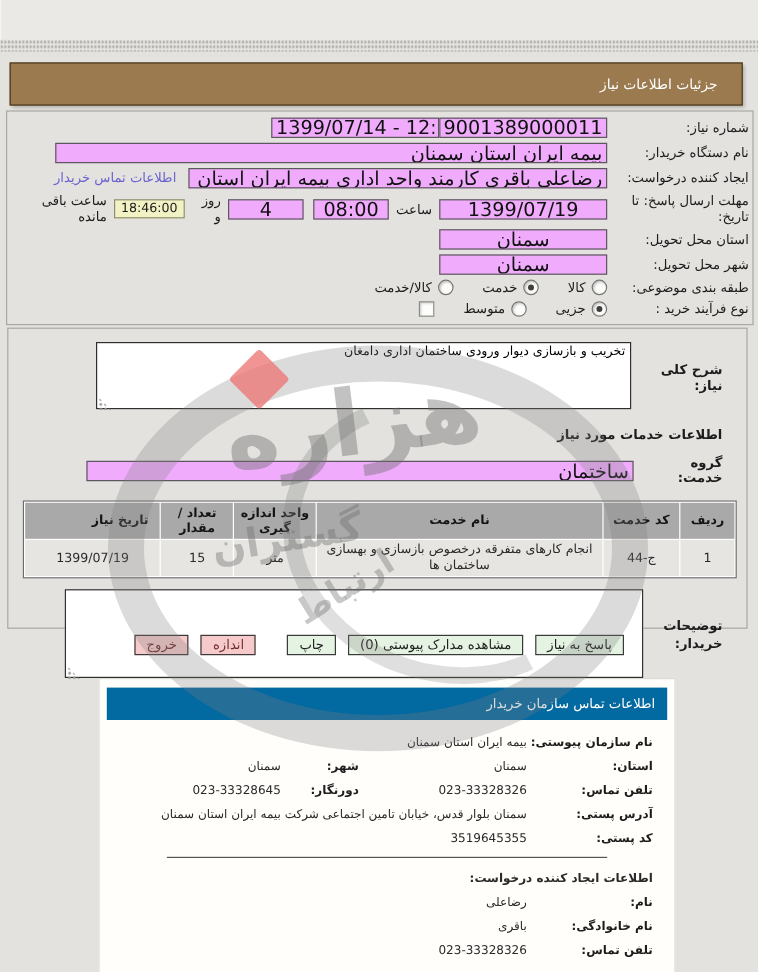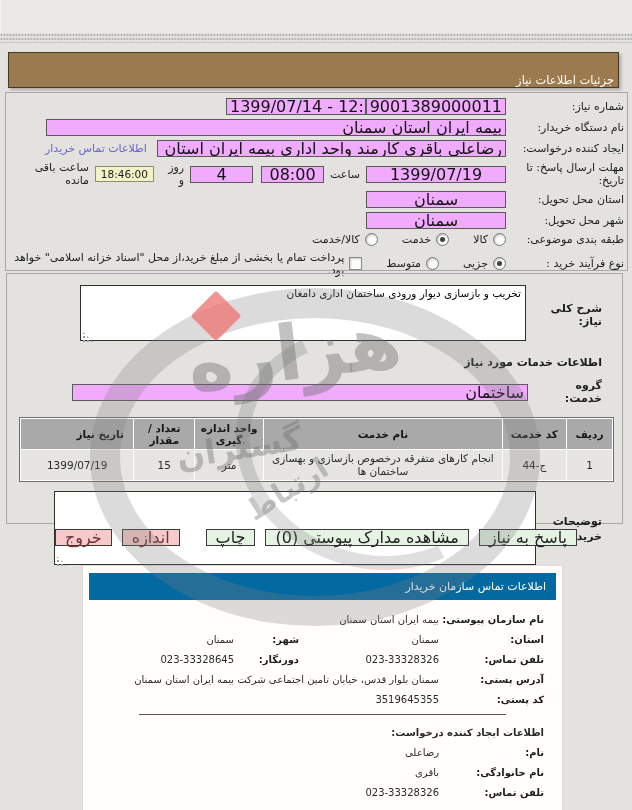--- a/index.html
+++ b/index.html
@@ -6,21 +6,21 @@
   body{background:#cfcfcc;}
   .page{position:relative;width:632px;height:810px;overflow:hidden;margin:0 auto;
         background:#e3e2df;direction:rtl;
         font-family:"DejaVu Sans","Liberation Sans",sans-serif;font-size:11px;color:#1c1c1c;}
   .top-strip{position:absolute;top:0;left:0;right:0;height:33px;background:#eae9e6;border-left:1px solid #f5f5f3;}
   .dotted-band{position:absolute;top:33px;left:0;right:0;height:10px;
         background-image:radial-gradient(circle,#b3b3b0 1px,rgba(0,0,0,0) 1.2px);
         background-size:3px 4px;}
   .title-bar{position:absolute;top:52px;right:13px;left:8px;height:34px;background:#9a7a4e;
         border:1px solid #4a3a20;box-shadow:2px 2px 3px rgba(0,0,0,.25);
-        color:#fff;display:flex;align-items:flex-end;padding:0 4px;font-size:11.5px;}
+        color:#fff;display:flex;align-items:center;padding:0 20px;font-size:11.5px;}
   
   .fs1{position:absolute;top:92px;right:4px;left:5px;height:179px;border:1px solid #a9a8a4;
        padding:5px 3px 0;box-sizing:border-box;}
   .row{display:flex;align-items:center;margin:0 0 4px;}
   .lbl{width:112px;flex:0 0 112px;padding-left:6px;line-height:1.2;}
   .inp{height:15px;border:1px solid #5a5a5a;background:#f0abfc;font:inherit;font-size:16px;
        padding:0 3px;color:#111;box-sizing:content-box;}
   .ctr{text-align:center;}
   .ltr{direction:ltr;}
   .w132{width:132px;} .w452{width:452px;} .w368{width:368px;} .w55{width:55px;}
@@ -53,21 +53,21 @@
   .grp-lbl{width:66px;flex:0 0 66px;padding-left:8px;}
   table.svc{border-collapse:separate;border-spacing:1px;background:#fff;border:1px solid #6e6e6e;
        width:595px;margin:12px -12px 0 0;font-size:10.5px;}
   table.svc th{background:#a9a9a9;color:#151515;font-weight:bold;padding:3px 2px;text-align:center;}
   table.svc td{background:#e6e5e2;color:#2a2a2a;padding:2px 3px;text-align:center;line-height:1.25;}
   .notes-row{display:flex;align-items:center;margin-top:9px;}
   .notes-lbl{width:56px;flex:0 0 56px;padding-left:10px;line-height:1.3;}
   
   .btn-row{position:absolute;top:529px;left:0;right:0;display:flex;justify-content:center;
        align-items:center;gap:10px;}
-  .btn{height:17px;border:1px solid #3a3a3a;font-family:inherit;font-size:16px;line-height:15px;
+  .btn{height:17px;border:1px solid #3a3a3a;font-family:inherit;font-size:11px;line-height:15px;
        padding:0 9px;cursor:pointer;color:#222;}
   .btn.green{background:#e4f3e2;}
   .btn.pink{background:#f6caca;color:#703030;}
   .btn.print{margin-left:16px;}
   
   .card{position:absolute;top:565px;right:69px;left:82px;height:280px;background:#fffefb;
        border:1px solid #dcdbd7;font-size:10px;color:#2a2a2a;}
   .card-hdr{margin:7px 6px 0;height:27px;background:#0369a1;color:#fff;display:flex;
        align-items:center;padding:0 10px;font-size:11px;}
   .card-body{padding:14px 18px 0 0;}
@@ -155,21 +155,20 @@
       <span class="optlbl">کالا/خدمت</span>
     </div>
 
     <div class="row">
       <span class="lbl">نوع فرآیند خرید :</span>
       <span class="radio checked"></span>
       <span class="optlbl">جزیی</span>
       <span class="radio"></span>
       <span class="optlbl">متوسط</span>
       <span class="cb"></span>
-      <span class="optlbl" style="margin-left:0;">پرداخت تمام یا بخشی از مبلغ خرید،از محل "اسناد خزانه اسلامی" خواهد بود.</span>
     </div>
   </div>
 
   <div class="fs2">
 
     <div class="desc-row">
       <span class="desc-lbl bold">شرح کلی نیاز:</span>
       <span class="ta-wrap">
         <textarea style="width: 446px; height: 56px;" readonly="">تخریب و بازسازی دیوار ورودی ساختمان اداری دامغان</textarea>
         <span class="grip"></span>

